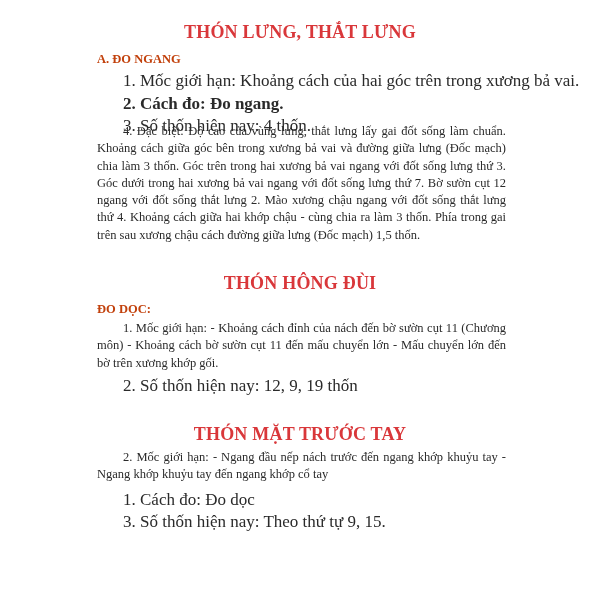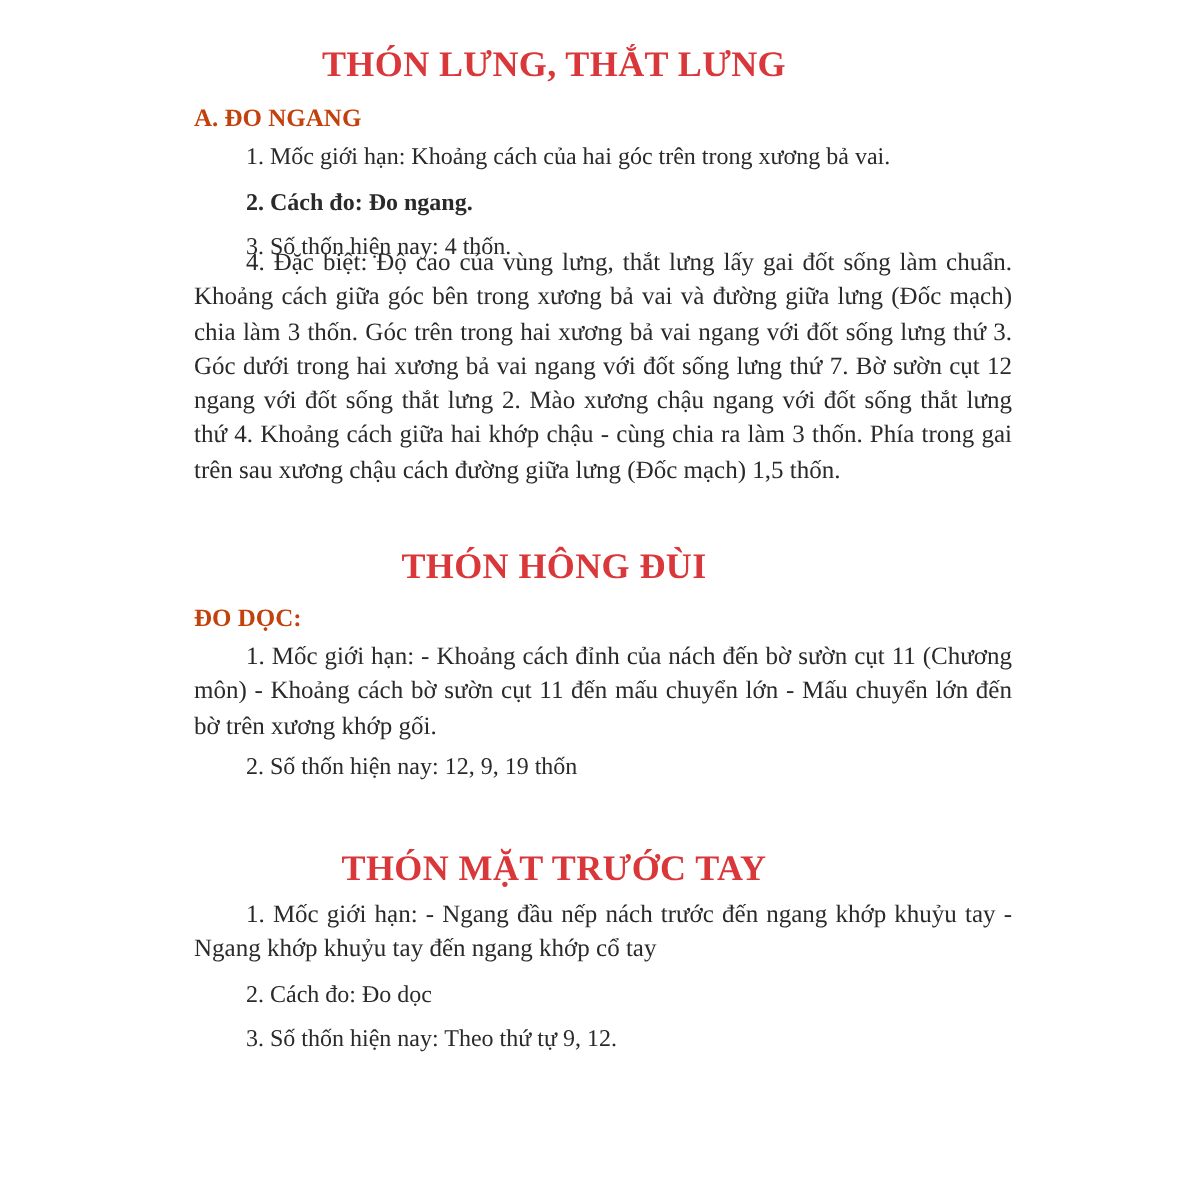--- a/index.html
+++ b/index.html
@@ -1,21 +1,21 @@
 <!DOCTYPE html>
 <html><head>
 <meta charset="utf-8">
 <style>
   html, body { margin:0; padding:0; background:#ffffff; }
   body { width:600px; height:600px; position:relative; overflow:hidden;
          font-family:"Liberation Serif","DejaVu Serif",serif; color:#2a2a2a; }
   .title { position:absolute; left:0; width:554px; text-align:center;
-           font-weight:bold; font-size:18px; color:#d9373a; letter-spacing:0.2px; }
+           font-weight:bold; font-size:18px; color:#d9373a; letter-spacing:0.2px;padding-left:23px; }
   .sub { position:absolute; left:97px; font-weight:bold; font-size:12.5px; color:#c2410c; }
-  .line { position:absolute; left:123px; font-size:12px; white-space:nowrap;text-align:right; }
+  .line { position:absolute; left:123px; font-size:17px; white-space:nowrap;text-align:right; }
   .para { position:absolute; left:97px; width:409px; font-size:12.5px;
           line-height:17.3px; text-align:justify; text-indent:26px; margin:0; }
 </style>
 </head>
 <body>
 
 <div>
   <div class="title" style="top:22px;">THÓN LƯNG, THẮT LƯNG</div>
   <div class="sub" style="top:52px;">A. ĐO NGANG</div>
   <div class="line" style="top:71px;">1. Mốc giới hạn: Khoảng cách của hai góc trên trong xương bả vai.</div>
@@ -26,16 +26,16 @@
 
 <div>
   <div class="title" style="top:273px;">THÓN HÔNG ĐÙI</div>
   <div class="sub" style="top:302px;text-align:right;">ĐO DỌC:</div>
   <p class="para" style="top:320px;">1. Mốc giới hạn: - Khoảng cách đỉnh của nách đến bờ sườn cụt 11 (Chương môn) - Khoảng cách bờ sườn cụt 11 đến mấu chuyển lớn - Mấu chuyển lớn đến bờ trên xương khớp gối.</p>
   <div class="line" style="top:376px;">2. Số thốn hiện nay: 12, 9, 19 thốn</div>
 </div>
 
 <div>
   <div class="title" style="top:424px;">THÓN MẶT TRƯỚC TAY</div>
-  <p class="para" style="top:449px;">1. Mốc giới hạn: - Ngang đầu nếp nách trước đến ngang khớp khuỷu tay - Ngang khớp khuỷu tay đến ngang khớp cổ tay</p>
-  <div class="line" style="top:490px;">2. Cách đo: Đo dọc</div>
-  <div class="line" style="top:512px;">3. Số thốn hiện nay: Theo thứ tự 9, 12.</div>
+  <p class="para" style="top:449px;">2. Mốc giới hạn: - Ngang đầu nếp nách trước đến ngang khớp khuỷu tay - Ngang khớp khuỷu tay đến ngang khớp cổ tay</p>
+  <div class="line" style="top:490px;">1. Cách đo: Đo dọc</div>
+  <div class="line" style="top:512px;">3. Số thốn hiện nay: Theo thứ tự 9, 15.</div>
 </div>
 
 </body></html>

